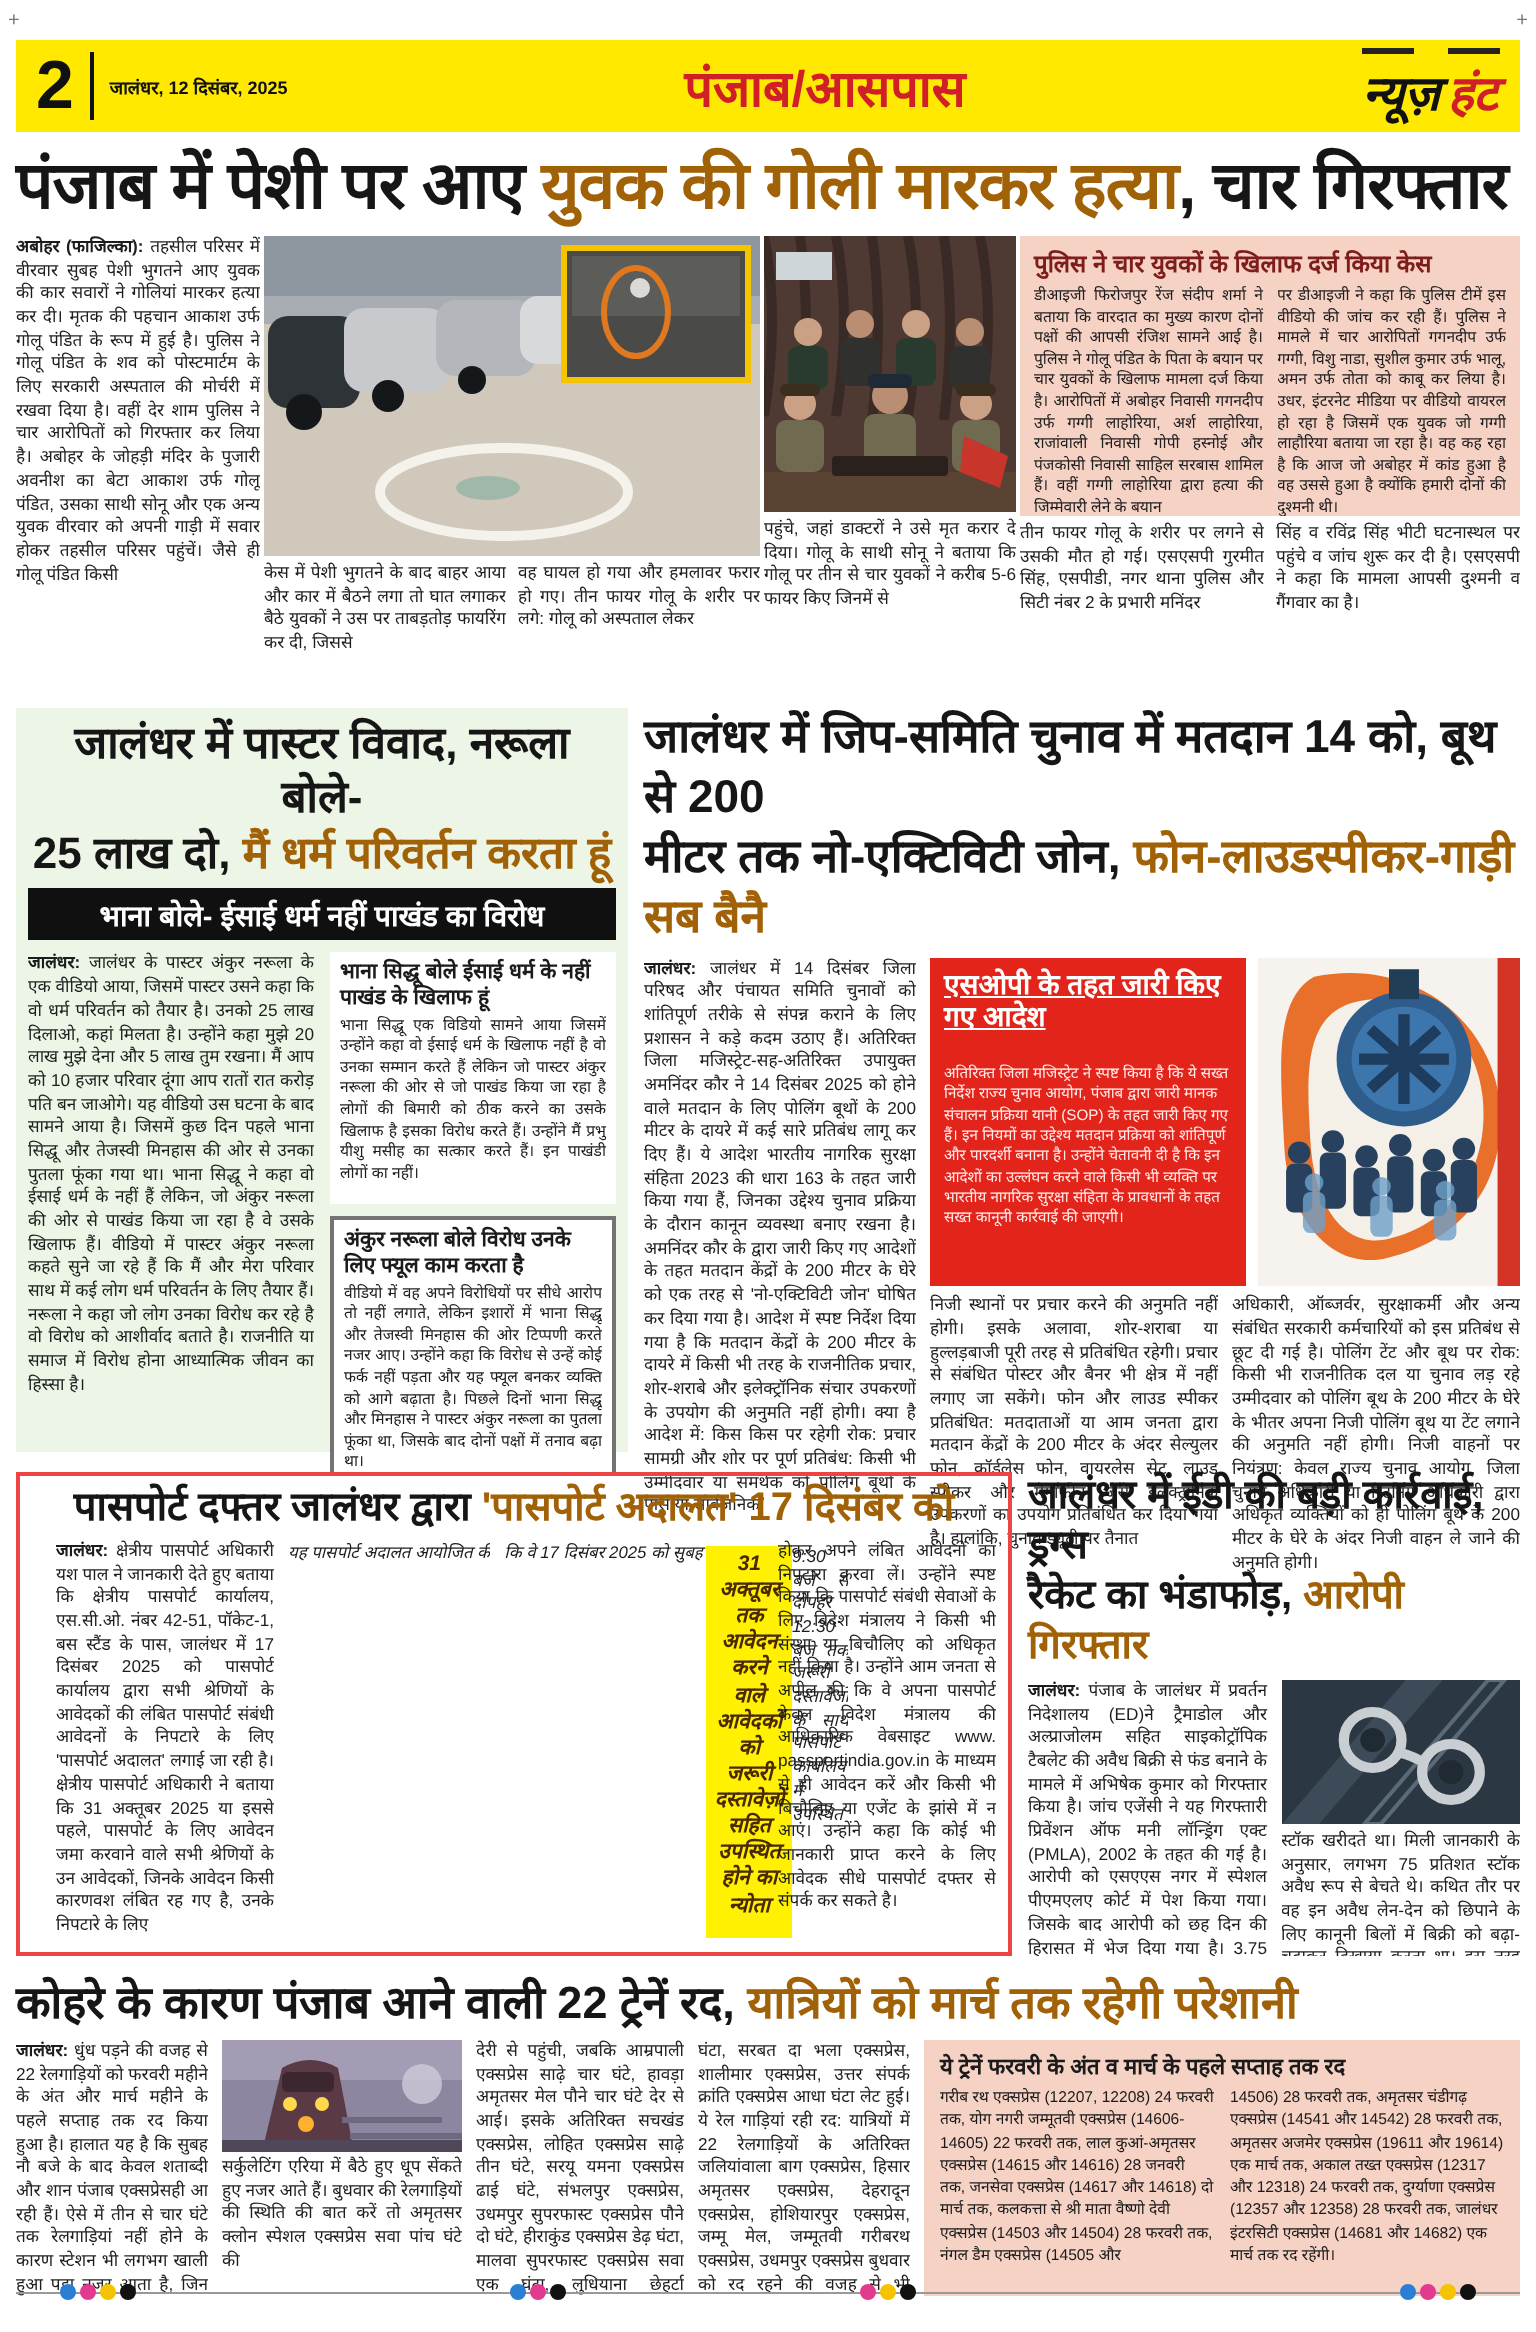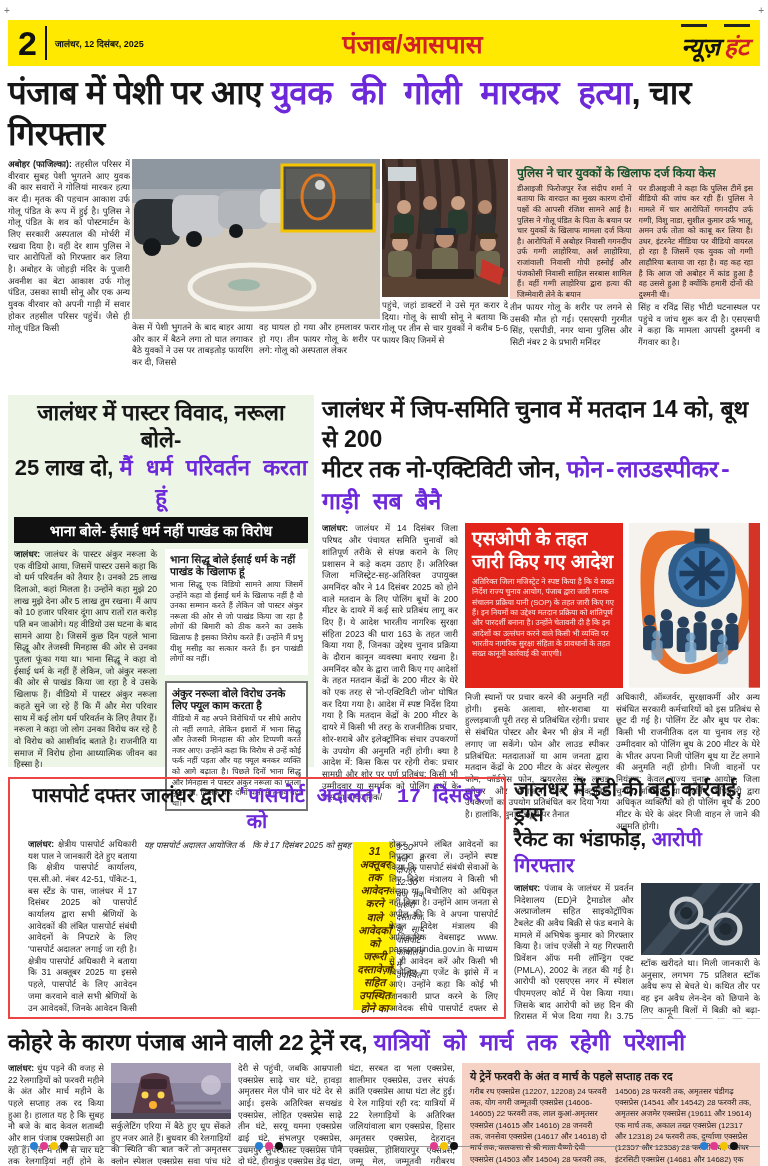--- a/index.html
+++ b/index.html
@@ -17,40 +17,40 @@
   .mast-div { width:2px; height:34px; background:#111; margin:0 8px; }
   .date-line { font-size:9px; font-weight:700; color:#111; }
   .section-title { flex:1; text-align:center; font-size:25px; font-weight:800; color:#d01f26; }
   .logo { display:flex; align-items:flex-end; gap:4px; }
   .logo .tick { width:26px; height:3px; background:#222; display:block; margin-bottom:2px; }
   .logo-black { font-size:24px; font-weight:800; color:#111; font-style:italic; }
   .logo-red { font-size:24px; font-weight:800; color:#d01f26; font-style:italic; }
 
   
   .lead-headline { font-size:33px; font-weight:800; line-height:1.15; margin:8px 0 6px 0; letter-spacing:-0.5px; }
-  .red { color:#6d28d9;font-family:Liberation Mono, monospace; }
+  .red { color:#a16207; }
   .blk { color:#161616; }
 
   
   .bt { font-size:8.6px; line-height:1.36; text-align:justify; color:#1d1d1d; overflow:hidden; }
   .dl { font-weight:700; }
 
   
   .a1 { display:flex; gap:2px; height:226px; }
   .a1 .c1 { width:122px; }
   .a1 .cB { width:248px; display:flex; flex-direction:column; }
   .a1 .cB .img { height:160px; }
   .a1 .cB .sub { display:flex; gap:6px; margin-top:3px; flex:1; }
   .a1 .cB .sub > div { flex:1; }
   .a1 .cC { width:126px; display:flex; flex-direction:column; }
   .a1 .cC .img { height:138px; }
   .a1 .cC .sub { margin-top:3px; flex:1; }
   .a1 .cD { flex:1; display:flex; flex-direction:column; }
   .pinkbox { background:#f6d2c5; padding:5px 7px; height:140px; overflow:hidden; }
-  .pinkbox h3 { font-size:12px; font-weight:800; color:#14532d; margin-bottom:3px; }
+  .pinkbox h3 { font-size:12px; font-weight:800; color:#7f1d1d; margin-bottom:3px; }
   .pinkbox .cols { display:flex; gap:7px; }
   .pinkbox .cols > div { flex:1; font-size:7.8px; }
   .a1 .cD .sub { display:flex; gap:6px; margin-top:3px; flex:1; }
   .a1 .cD .sub > div { flex:1; }
 
   
   .mid { display:flex; gap:8px; margin-top:10px; height:372px; }
 
   .pastor { width:306px; background:#ecf5e6; padding:4px 6px; }
   .pastor h2 { font-size:22px; font-weight:800; line-height:1.25; text-align:center; }
@@ -62,21 +62,21 @@
   .card h4 { font-size:10.5px; font-weight:800; line-height:1.2; margin-bottom:2px; }
   .card .bt { font-size:7.8px; }
 
   .election { flex:1; }
   .election h2 { font-size:23px; font-weight:800; line-height:1.3; }
   .election .body { display:flex; gap:7px; margin-top:5px; height:300px; }
   .election .ec1 { width:136px; }
   .election .eright { flex:1; display:flex; flex-direction:column; }
   .election .etop { display:flex; gap:6px; height:176px; }
   .sopbox { width:158px; background:#e2241a; color:#fff; padding:5px 7px; overflow:hidden; }
-  .sopbox h3 { font-size:19px; font-weight:800; line-height:1.2; margin-bottom:3px; }
+  .sopbox h3 { font-size:14px; font-weight:800; line-height:1.2; margin-bottom:15px;text-decoration:underline; }
   .sopbox .bt { color:#ffeceb; font-size:7.6px; text-align:left; }
   .election .etop .img { flex:1; }
   .election .ebottom { display:flex; gap:7px; margin-top:4px; flex:1; }
   .election .ebottom > div { flex:1; }
 
   
   .row3 { display:flex; gap:8px; margin-top:10px; height:242px; }
   .passport { width:498px; border:2px solid #ef4444; padding:4px 6px; display:flex; flex-direction:column; }
   .passport h2 { font-size:20px; font-weight:800; text-align:center; line-height:1.2; }
   .passport .cols { display:flex; gap:7px; margin-top:4px; flex:1; overflow:hidden; }

